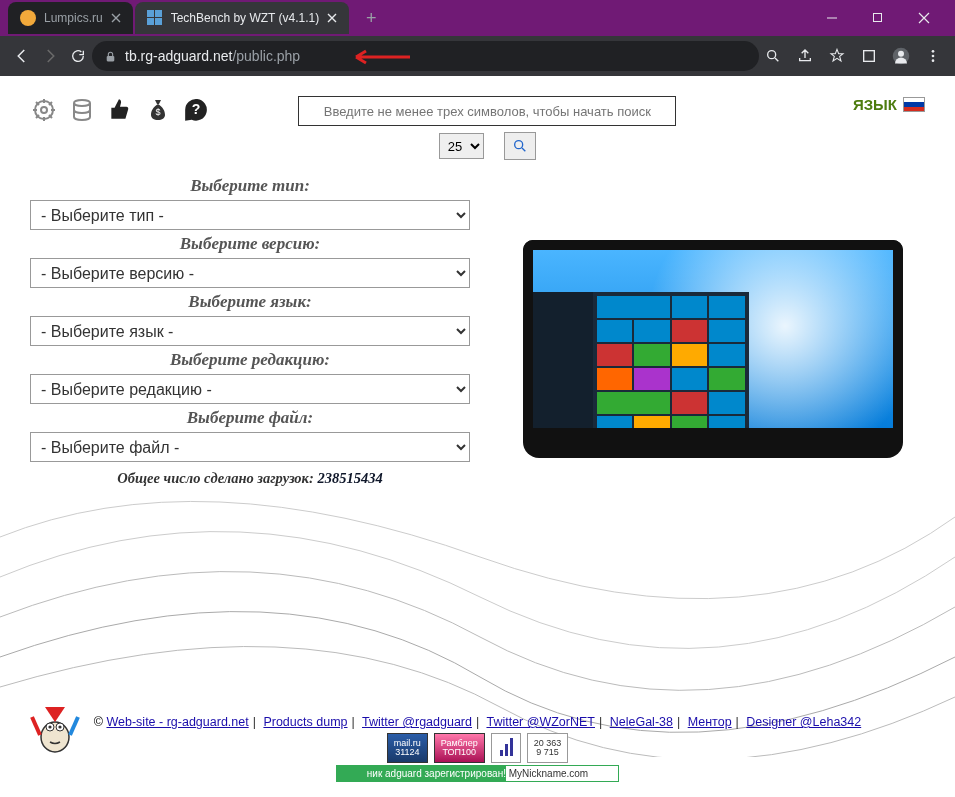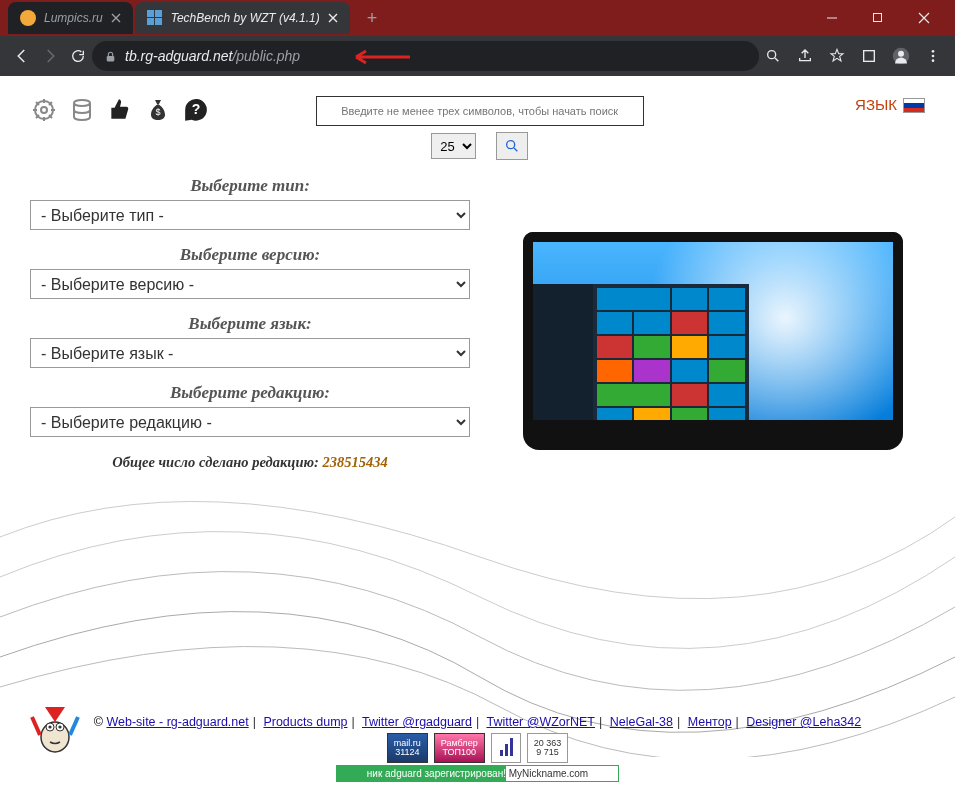--- a/index.html
+++ b/index.html
@@ -1,19 +1,19 @@
 <!DOCTYPE html>
 <html><head>
 <meta charset="utf-8">
 <style>
   * { box-sizing: border-box; margin: 0; padding: 0; }
   body { font-family: Arial, sans-serif; background: #fff; width: 955px; height: 797px; overflow: hidden; }
   
   
-  .chrome { background: #7f1d1d; font-style: italic; }
+  .chrome { background: #701a75; }
   .tabstrip { display: flex; align-items: center; height: 36px; padding: 0 8px; }
   .tab { display: flex; align-items: center; height: 32px; padding: 0 12px; background: #35363a; border-radius: 8px 8px 0 0; margin-right: 2px; max-width: 215px; font-size: 12px; color: #e8eaed; gap: 8px; }
   .tab.inactive { background: #202124; color: #9aa0a6; }
   .tab-favicon { width: 16px; height: 16px; border-radius: 50%; flex-shrink: 0; }
   .tab-title { white-space: nowrap; overflow: hidden; flex: 1; }
   .tab-close { flex-shrink: 0; }
   .newtab { display:flex; align-items:center; justify-content:center; width: 28px; height: 28px; color: #9aa0a6; font-size: 18px; margin-left: 6px; cursor:pointer; }
   .win-controls { margin-left: auto; display: flex; gap: 0; }
   .win-btn { width: 46px; height: 32px; display: flex; align-items: center; justify-content: center; color: #e8eaed; cursor:pointer; }
   .toolbar { display: flex; align-items: center; height: 40px; padding: 0 8px; gap: 0; background: #35363a; }
@@ -25,34 +25,34 @@
   .arrow-anno { position: absolute; left: 258px; top: 8px; }
   
   
   .page { background: #fff; height: calc(797px - 76px); overflow: hidden; position: relative; }
   .bg-wave { position: absolute; bottom: 40px; left: 0; right: 0; height: 320px; pointer-events: none; }
   .content { position: relative; z-index: 1; }
   .top-row { display: flex; align-items: flex-start; padding: 20px 30px 10px 30px; }
   .iconbar { display: flex; gap: 10px; align-items: center; }
   .iconbar .ibtn { width: 28px; height: 28px; display:flex; align-items:center; justify-content:center; cursor:pointer; }
   .search-area { margin: 0 auto; text-align: center; }
-  .search-input { width: 328px; height: 30px; border: 1px solid #333; text-align: center; font-size: 11px; color: #666; }
+  .search-input { width: 378px; height: 30px; border: 1px solid #333; text-align: center; font-size: 13px; color: #666; }
   .search-row2 { margin-top: 6px; display:flex; justify-content:center; gap:20px; align-items:center;}
   .search-count { height: 26px; border: 1px solid #999; font-size:13px; padding: 2px 4px;}
   .search-go { width: 32px; height: 28px; border: 1px solid #999; background: #eee; display:inline-flex; align-items:center; justify-content:center; cursor:pointer;}
-  .lang { margin-left: auto; color: #c2410c; font-weight: normal; font-size: 15px; display:flex; align-items:flex-end; gap:6px; cursor:pointer;}
+  .lang { margin-left: auto; color: #4d7c0f; font-weight: bold; font-size: 15px; display:flex; align-items:center; gap:6px; cursor:pointer;}
   .flag-ru { width: 22px; height: 15px; display:inline-block; background: linear-gradient(#fff 33%, #0039a6 33% 66%, #d52b1e 66%); border:1px solid #999;}
   
   .main-flex { display: flex; padding: 0 30px; gap: 30px; }
   .selectors { flex: 0 0 440px; padding-top: 6px; }
-  .sel-group { margin-bottom: 15px; }
+  .sel-group { margin-bottom: 4px; }
   .sel-label { text-align: center; font-family: Georgia, serif; font-style: italic; color: #555; font-size: 17px; margin-bottom: 4px; font-weight: bold;}
   .sel-select { width: 100%; height: 30px; border: 1px solid #999; font-size: 16px; padding: 0 6px; background: #fff; color: #333; }
   .stats { font-family: Georgia, serif; font-style: italic; font-weight: bold; color: #333; font-size: 14.5px; margin-top: 6px; line-height: 1.4; text-align: center;}
-  .stats a { color: #a16207; }
+  .stats a { color: #0f172a; }
   
   .laptop-col { flex: 1; display: flex; align-items: center; justify-content: center; padding-top: 40px; }
   .laptop { width: 380px; }
   .laptop-screen { height: 200px; background: #007acc; border: 10px solid #111; border-bottom: none; border-radius: 10px 10px 0 0; position: relative; overflow: hidden;}
   .laptop-base { height: 18px; background: #111; border-radius: 0 0 16px 16px; }
   .start-menu { position: absolute; bottom: 0; left: 0; width: 60%; height: 78%; background: #1a2a3a; display:flex; }
   .start-left { width: 60px; background: #13202d; }
   .start-tiles { flex:1; display: grid; grid-template-columns: repeat(4, 1fr); grid-auto-rows: 22px; gap: 2px; padding: 4px; align-content: start;}
   .tile { background: #0c8; }
   .tile.b { background: #08c; } .tile.r { background: #c33; } .tile.y{background:#fa0;} .tile.p{background:#a3c;} .tile.g{background:#3a3;} .tile.o{background:#f60;}
@@ -256,22 +256,26 @@
           <select class="sel-select"><option>- Выберите версию -</option></select>
         </div>
         <div class="sel-group">
           <div class="sel-label">Выберите язык:</div>
           <select class="sel-select"><option>- Выберите язык -</option></select>
         </div>
         <div class="sel-group">
           <div class="sel-label">Выберите редакцию:</div>
           <select class="sel-select"><option>- Выберите редакцию -</option></select>
         </div>
+        <div class="sel-group">
+          <div class="sel-label">Выберите файл:</div>
+          <select class="sel-select"><option>- Выберите файл -</option></select>
+        </div>
         <div class="stats">
-          <div><span>Общее число сделано редакцию:</span> <a>238515434</a></div>
+          <div><span>Общее число сделано загрузок:</span> <a>238515434</a></div>
         </div>
       </div>
       <div class="laptop-col">
         <div class="laptop">
           <div class="laptop-screen">
             <div class="desktop-sky"></div>
             <div class="start-menu">
               <div class="start-left"></div>
               <div class="start-tiles">
                 <div class="tile b big"></div>

